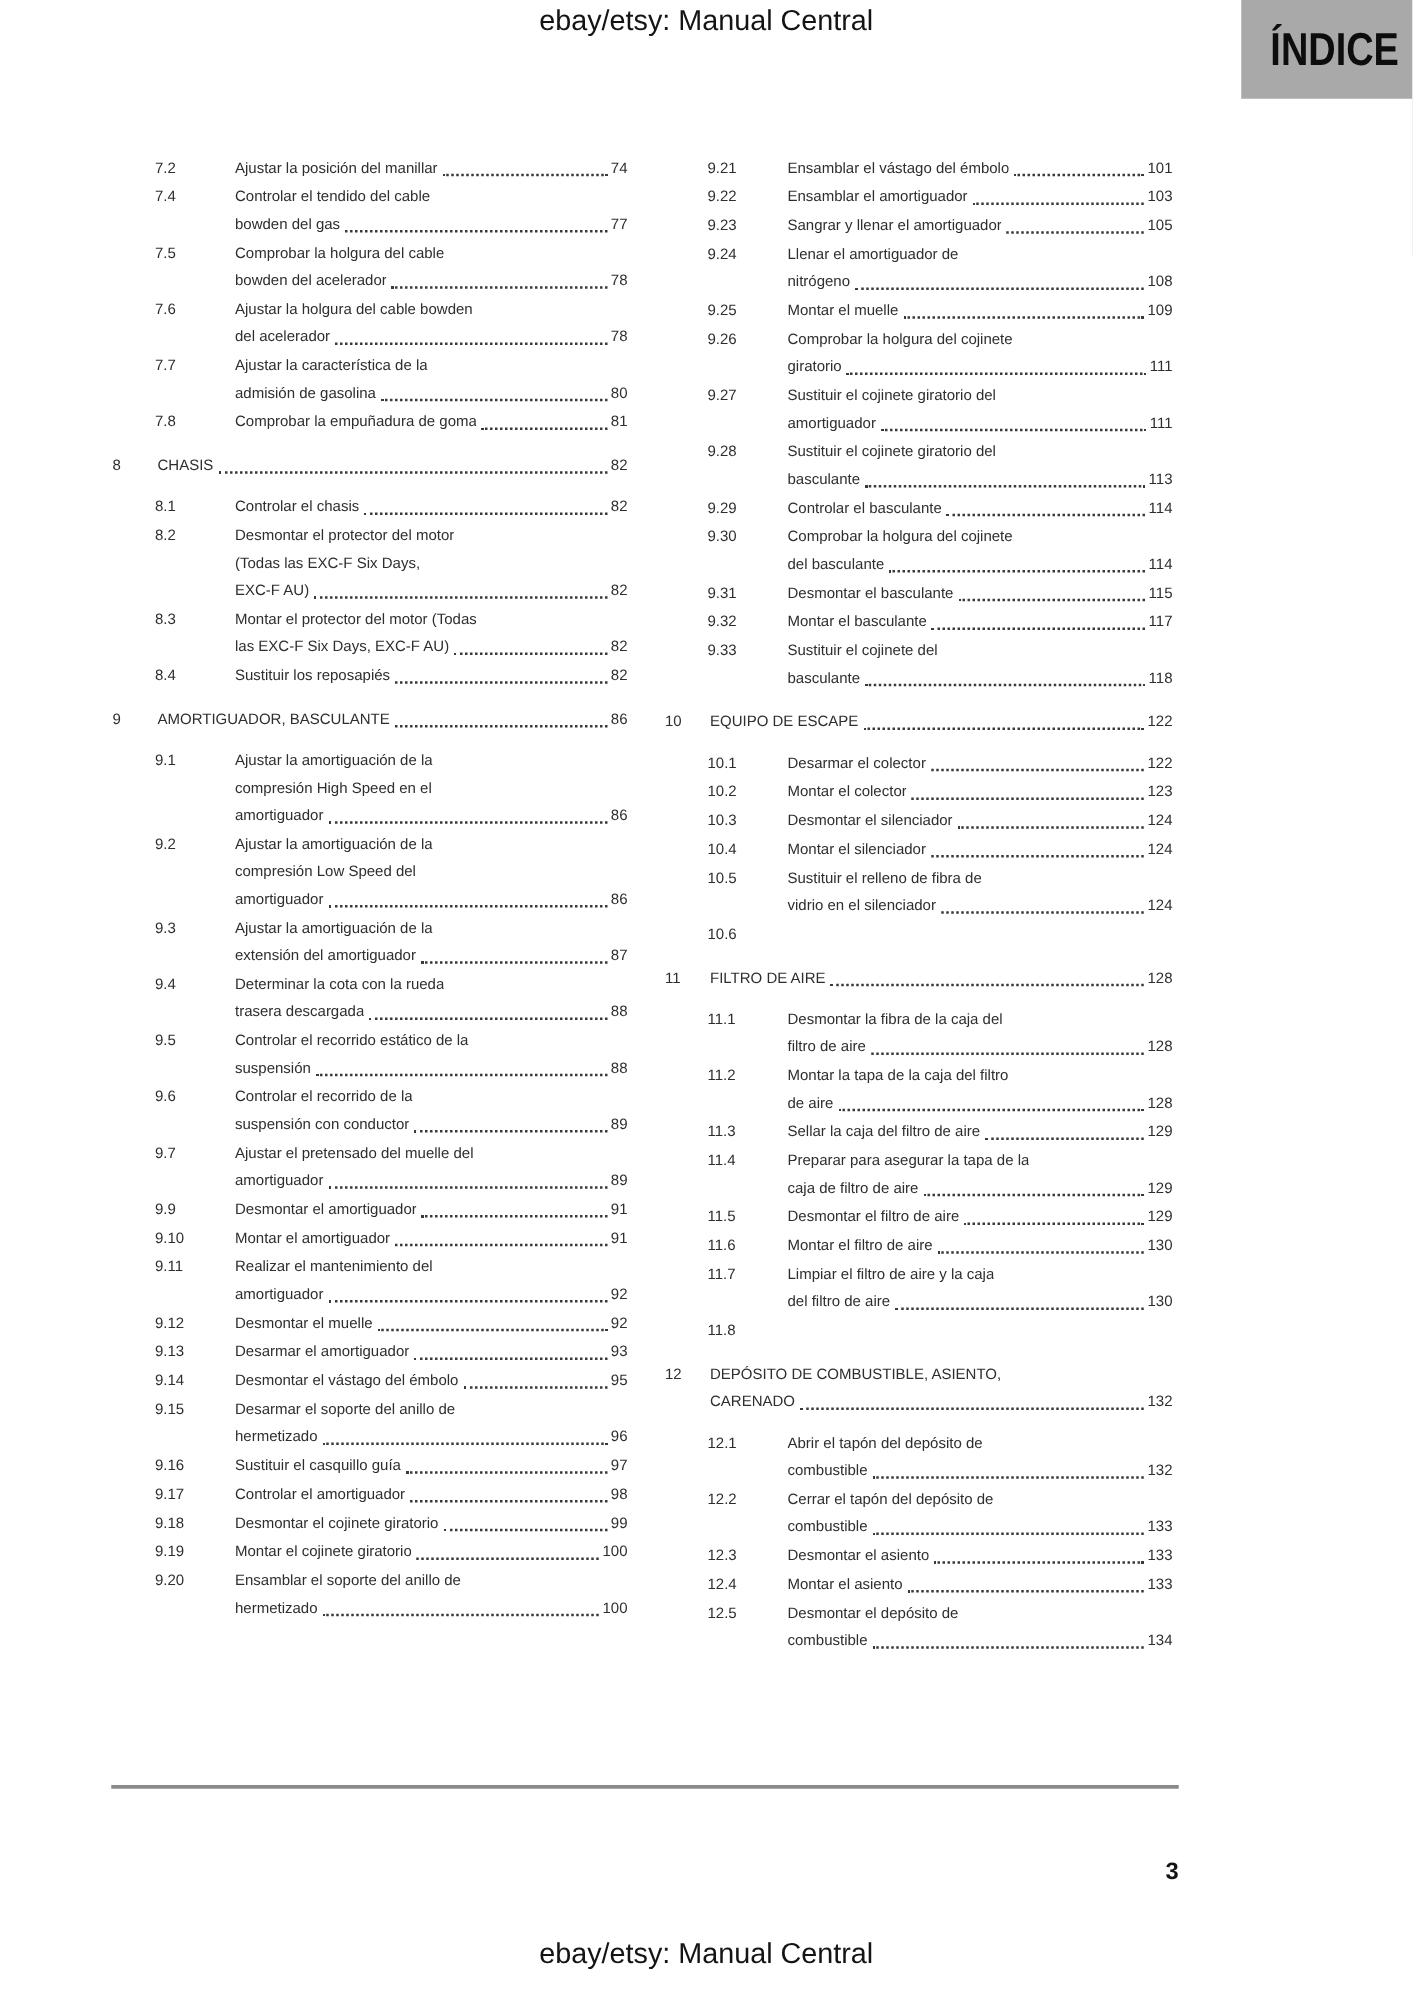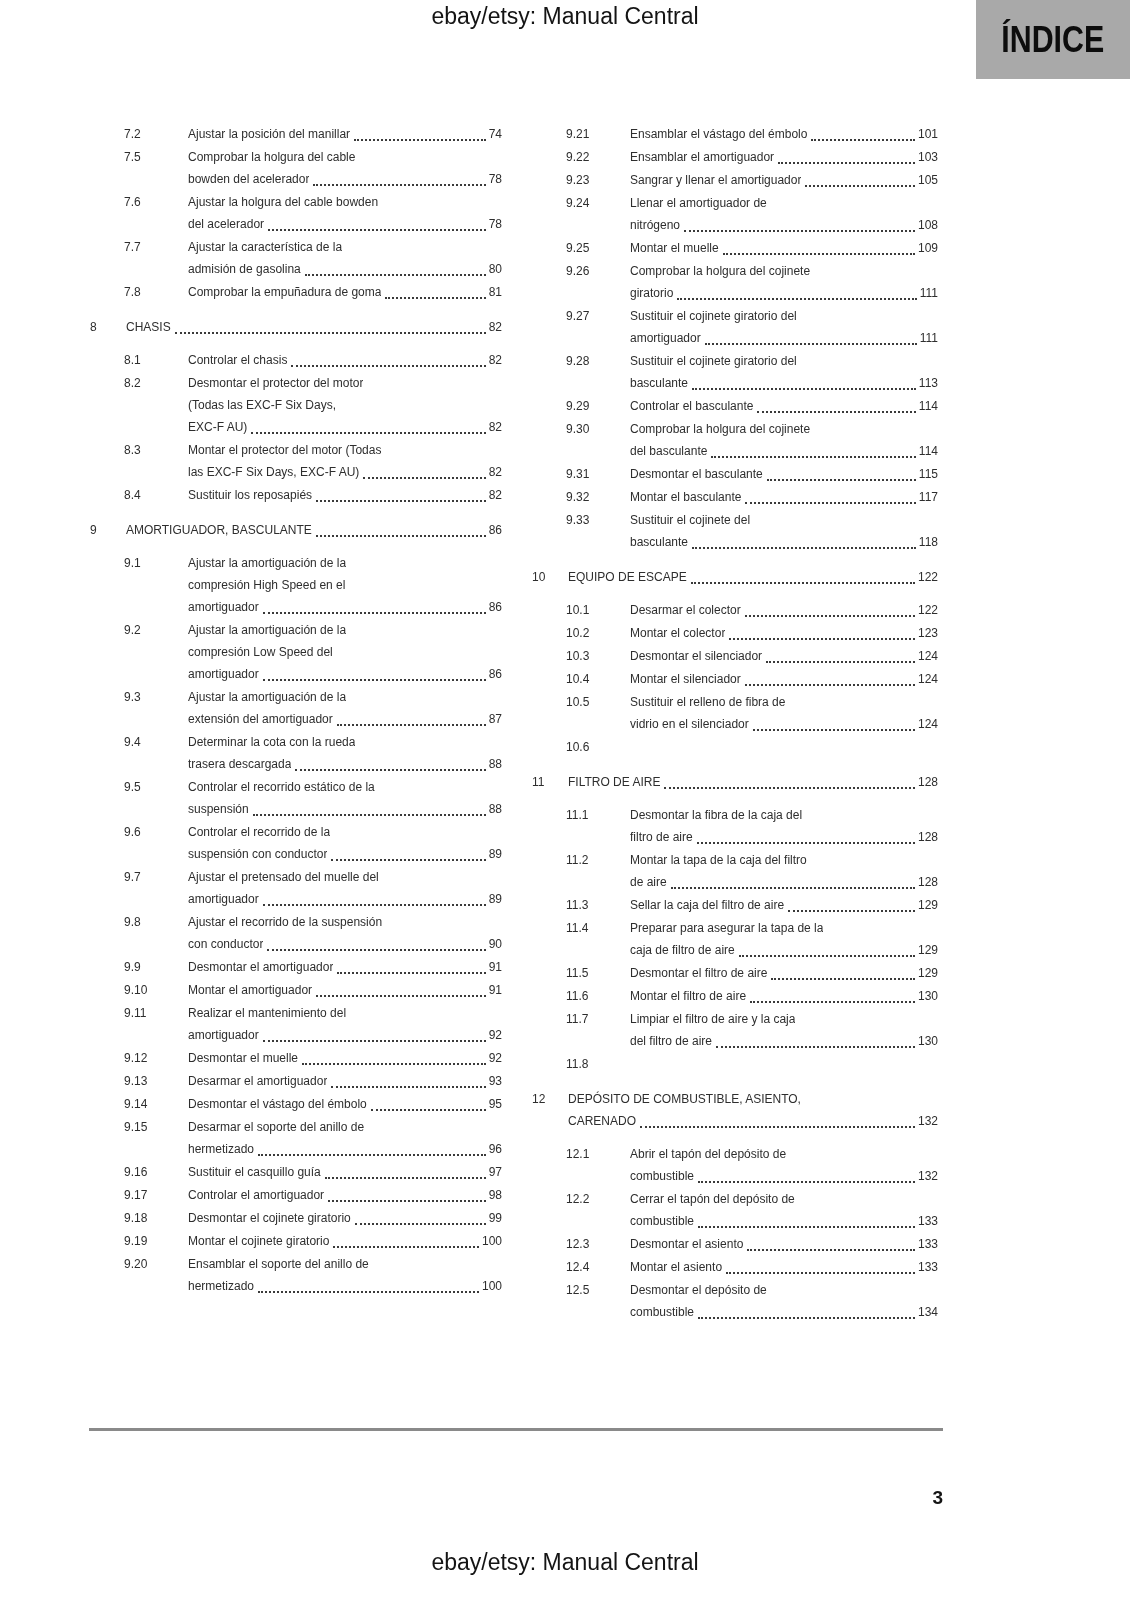--- a/index.html
+++ b/index.html
@@ -12,23 +12,23 @@
     overflow:hidden;
   }
   .header-title{
     position:absolute;top:2px;left:0;right:0;
     text-align:center;
     font-size:23px;line-height:28px;
     color:#141414;
   }
   .index-tab{
     position:absolute;top:0;right:0;
-    width:154px;height:79px;
+    width:125px;height:79px;
     background:#a9a9a9;
-    display:flex;align-items:center;justify-content:center;
+    display:flex;align-items:center;justify-content:center;padding-left:12px;
   }
   .index-tab .tab-text{
     display:inline-block;
     transform:scaleX(0.82);
     font-size:37px;font-weight:700;
     letter-spacing:0px;
     color:#0d0d0d;
   }
   .toc-col{
     position:absolute;top:123px;
@@ -81,20 +81,33 @@
         <span class="num">7.2</span>
         <span class="body">
           <span class="line">
             <span class="txt">Ajustar la posición del manillar</span>
             <span class="dots"></span>
             <span class="pg">74</span>
           </span>
         </span>
       </div>
       <div class="entry lvl2">
+        <span class="num">7.4</span>
+        <span class="body">
+          <span class="line">
+            <span class="txt">Controlar el tendido del cable</span>
+          </span>
+          <span class="line">
+            <span class="txt">bowden del gas</span>
+            <span class="dots"></span>
+            <span class="pg">77</span>
+          </span>
+        </span>
+      </div>
+      <div class="entry lvl2">
         <span class="num">7.5</span>
         <span class="body">
           <span class="line">
             <span class="txt">Comprobar la holgura del cable</span>
           </span>
           <span class="line">
             <span class="txt">bowden del acelerador</span>
             <span class="dots"></span>
             <span class="pg">78</span>
           </span>
@@ -296,33 +309,20 @@
             <span class="txt">Ajustar el pretensado del muelle del</span>
           </span>
           <span class="line">
             <span class="txt">amortiguador</span>
             <span class="dots"></span>
             <span class="pg">89</span>
           </span>
         </span>
       </div>
       <div class="entry lvl2">
-        <span class="num">9.8</span>
-        <span class="body">
-          <span class="line">
-            <span class="txt">Ajustar el recorrido de la suspensión</span>
-          </span>
-          <span class="line">
-            <span class="txt">con conductor</span>
-            <span class="dots"></span>
-            <span class="pg">90</span>
-          </span>
-        </span>
-      </div>
-      <div class="entry lvl2">
         <span class="num">9.9</span>
         <span class="body">
           <span class="line">
             <span class="txt">Desmontar el amortiguador</span>
             <span class="dots"></span>
             <span class="pg">91</span>
           </span>
         </span>
       </div>
       <div class="entry lvl2">

